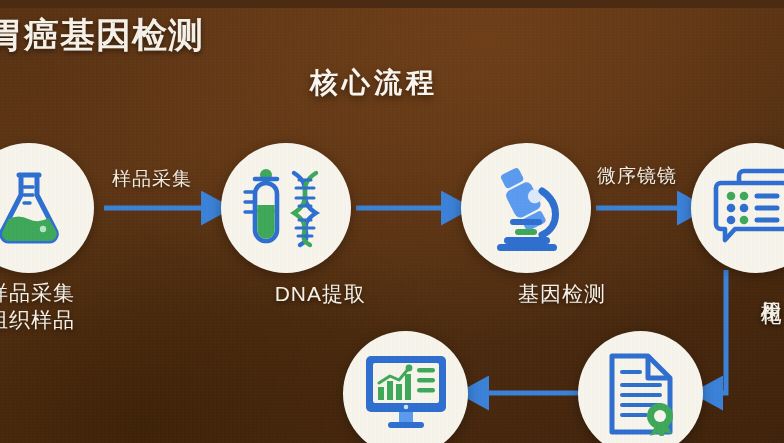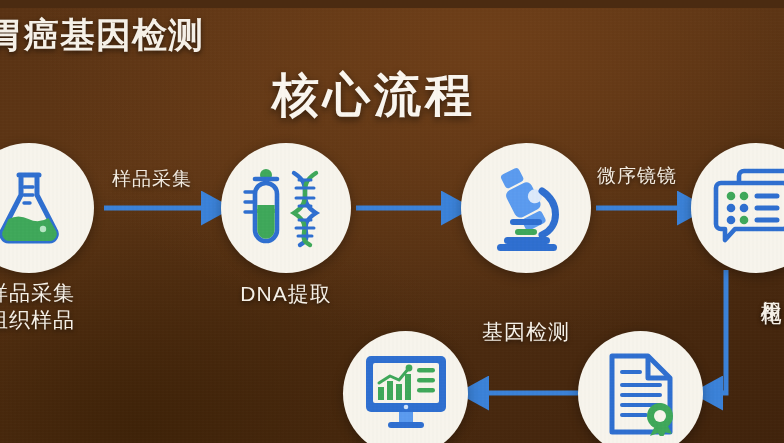--- a/index.html
+++ b/index.html
@@ -26,34 +26,34 @@
 
   
   .deck-title {
     position:absolute; left:-12px; top:4px;
     font-size:35px; font-weight:bold; color:#f6f1e8;
     letter-spacing:1px; white-space:nowrap;
     text-shadow:0 2px 5px rgba(0,0,0,.55);
   }
   .main-title {
     position:absolute; left:0; top:56px; width:732px;
-    text-align:center; font-size:47px; font-weight:bold;
+    text-align:center; font-size:28px; font-weight:bold;
     color:#faf6ef; letter-spacing:4px;
     text-shadow:0 3px 7px rgba(0,0,0,.5);
   }
   .main-title .inner { display:inline-block; transform:translateX(8px); }
 
   .edge-label {
     position:absolute; font-size:19px; color:#f3ece1;
     white-space:nowrap; letter-spacing:1px;
     text-shadow:0 2px 4px rgba(0,0,0,.5);
   }
   .node-caption {
     position:absolute; font-size:21px; color:#f6f1e8;
-    white-space:nowrap; letter-spacing:1px; text-align:center;
+    white-space:nowrap; letter-spacing:1px; text-align:right;
     text-shadow:0 2px 4px rgba(0,0,0,.5);
   }
   .node-caption.stacked { line-height:1.28; }
   .node-caption.vertical {
     writing-mode:vertical-rl; text-orientation:upright;
     line-height:1.05; letter-spacing:2px; text-align:left;
   }
 
   
   .node {
@@ -151,21 +151,21 @@
           <circle cx="53" cy="36" r="7" fill="#dce9fb"></circle>
         </g>
         <path d="M58 26 C76 38 76 62 58 70" fill="none" stroke="#2f6fd0" stroke-width="7" stroke-linecap="round"></path>
         <rect x="26" y="54" width="32" height="6" rx="3" fill="#2f6fd0"></rect>
         <rect x="31" y="64" width="22" height="6" rx="3" fill="#3fa85a"></rect>
         <rect x="20" y="72" width="46" height="7" rx="3.5" fill="#2f6fd0"></rect>
         <rect x="13" y="79" width="60" height="7" rx="3.5" fill="#2f6fd0"></rect>
       </svg>
     </span>
   </div>
-  <div class="node-caption" style="left:446px;top:272px;width:160px;margin-top:38px;">
+  <div class="node-caption" style="left:446px;top:272px;width:160px;">
     <div>基因检测</div>
   </div>
 
   <div class="node" style="left:691px;top:135px;width:130px;height:130px;">
     <span>
       <svg width="90" height="82" viewBox="0 0 90 82">
         <rect x="28" y="4" width="50" height="20" rx="5" fill="none" stroke="#2f6fd0" stroke-width="4.6"></rect>
         <path d="M10 16 h62 a5 5 0 0 1 5 5 v36 a5 5 0 0 1 -5 5 h-48 l-10 11 v-11 h-4
                  a5 5 0 0 1 -5 -5 v-36 a5 5 0 0 1 5 -5 z" fill="#f7f4ec" stroke="#2f6fd0" stroke-width="4.6" stroke-linejoin="round"></path>
         <g>

